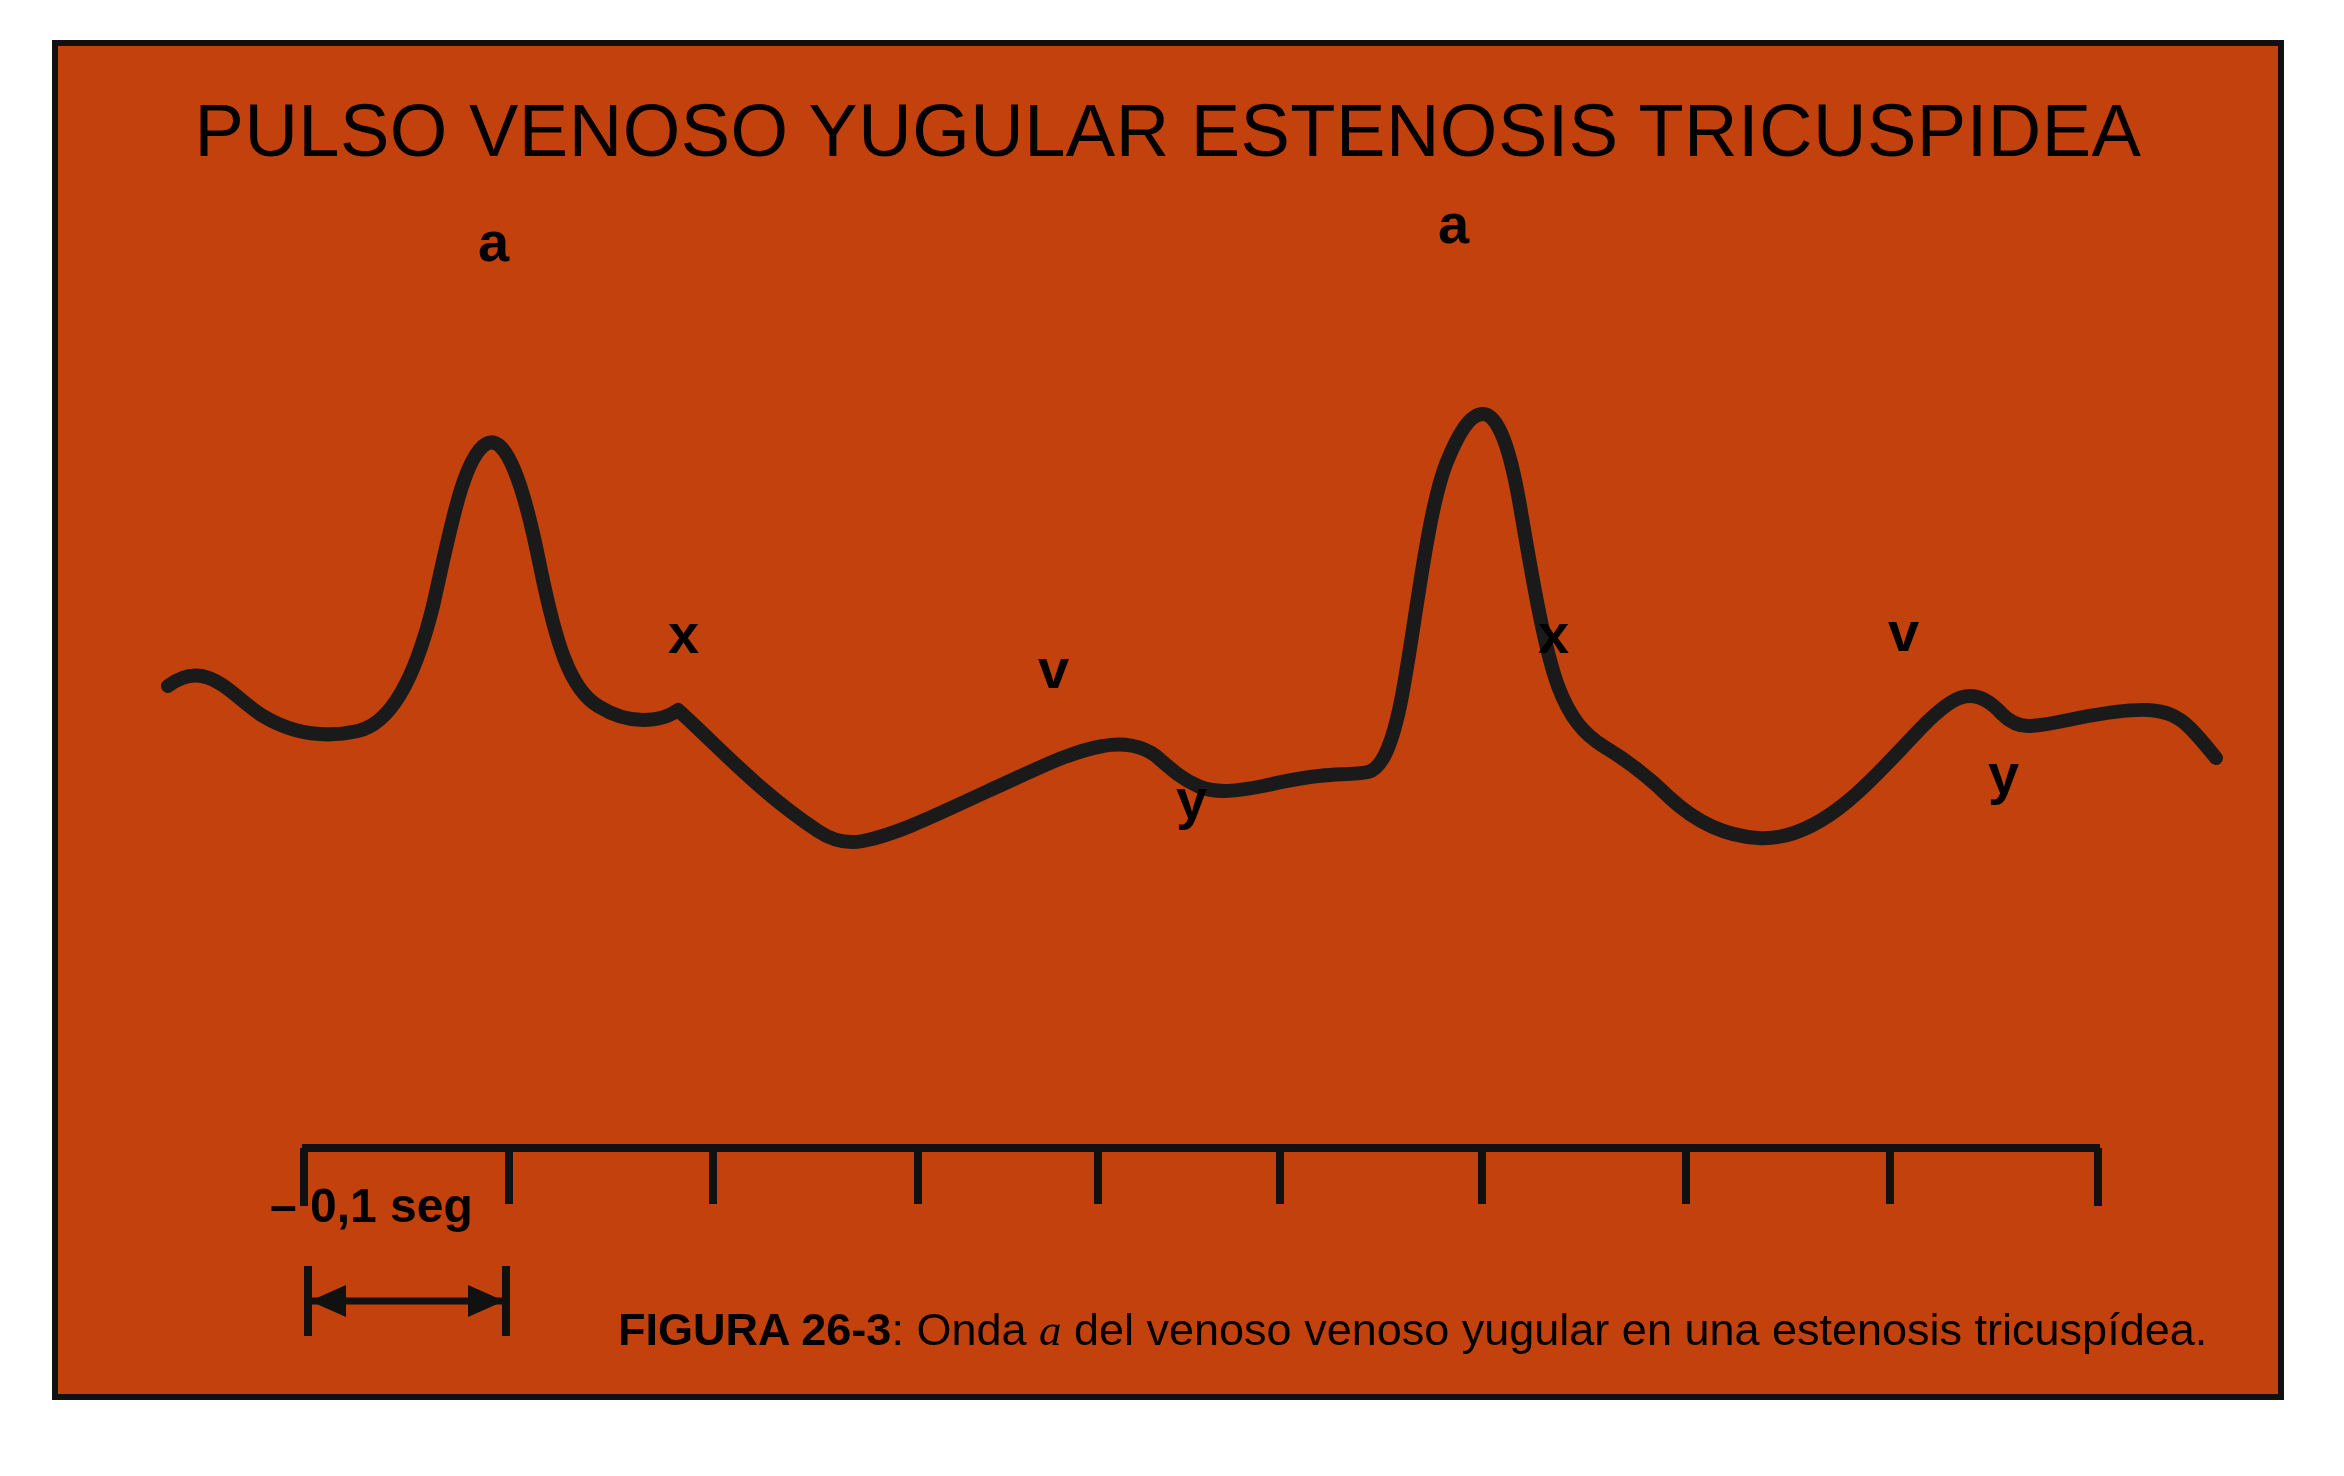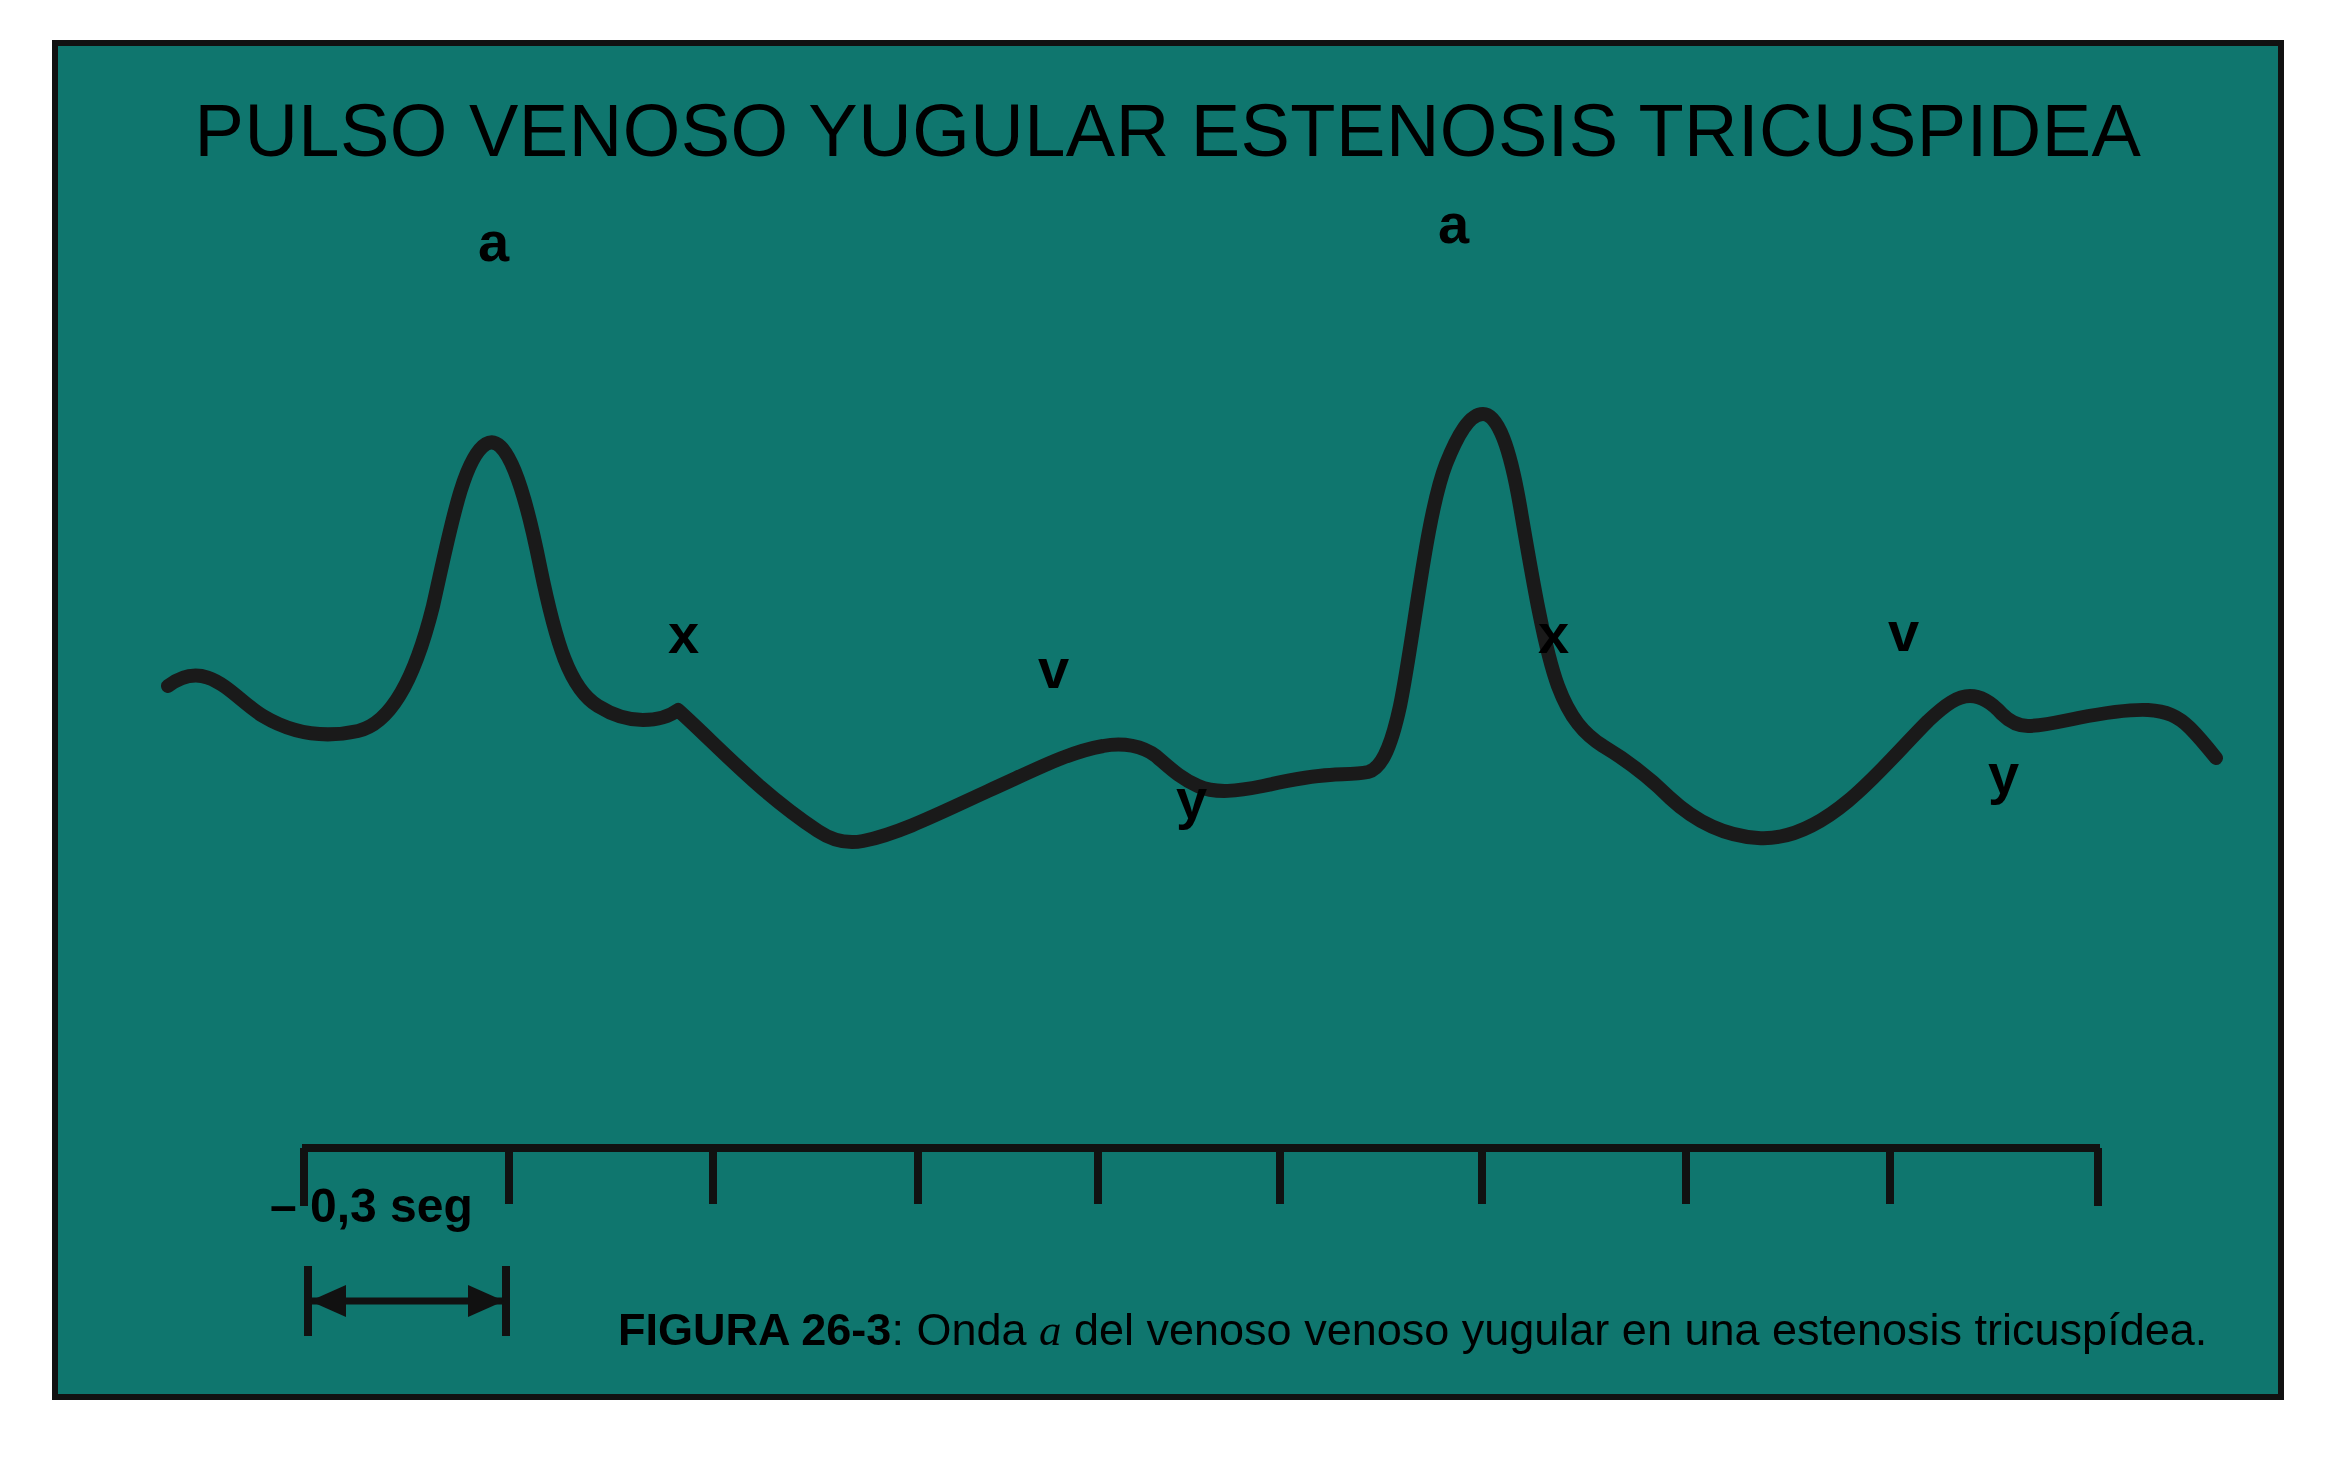--- a/index.html
+++ b/index.html
@@ -15,21 +15,21 @@
     overflow: hidden;
   }
 
   #figure-root {
     position: absolute;
     left: 52px;
     top: 40px;
     width: 2232px;
     height: 1360px;
     border: 6px solid #111111;
-    background: #0f766e;
+    background: #c2410c;
     box-sizing: border-box;
   }
 
   #figure-title {
     position: absolute;
     left: 0;
     top: 42px;
     width: 100%;
     text-align: center;
     font-size: 74px;
@@ -165,20 +165,20 @@
       <line x1="1628" y1="62" x2="1628" y2="118" stroke="#111111" stroke-width="8"></line>
       <line x1="1832" y1="62" x2="1832" y2="118" stroke="#111111" stroke-width="8"></line>
 
       <line x1="250" y1="180" x2="250" y2="250" stroke="#111111" stroke-width="8"></line>
       <line x1="448" y1="180" x2="448" y2="250" stroke="#111111" stroke-width="8"></line>
       <line x1="252" y1="215" x2="446" y2="215" stroke="#111111" stroke-width="7"></line>
       <polygon points="252,215 288,199 288,231" fill="#111111"></polygon>
       <polygon points="446,215 410,199 410,231" fill="#111111"></polygon>
     </svg>
 
-    <div id="scale-label">– 0,3 seg</div>
+    <div id="scale-label">– 0,1 seg</div>
 
     <div id="caption">
       <span class="cap-bold">FIGURA 26-3</span><span>: Onda </span><span class="cap-ital">a</span><span> del venoso venoso yugular en una estenosis tricuspídea.</span>
     </div>
   </div>
 
 </div>
 
 </body></html>

